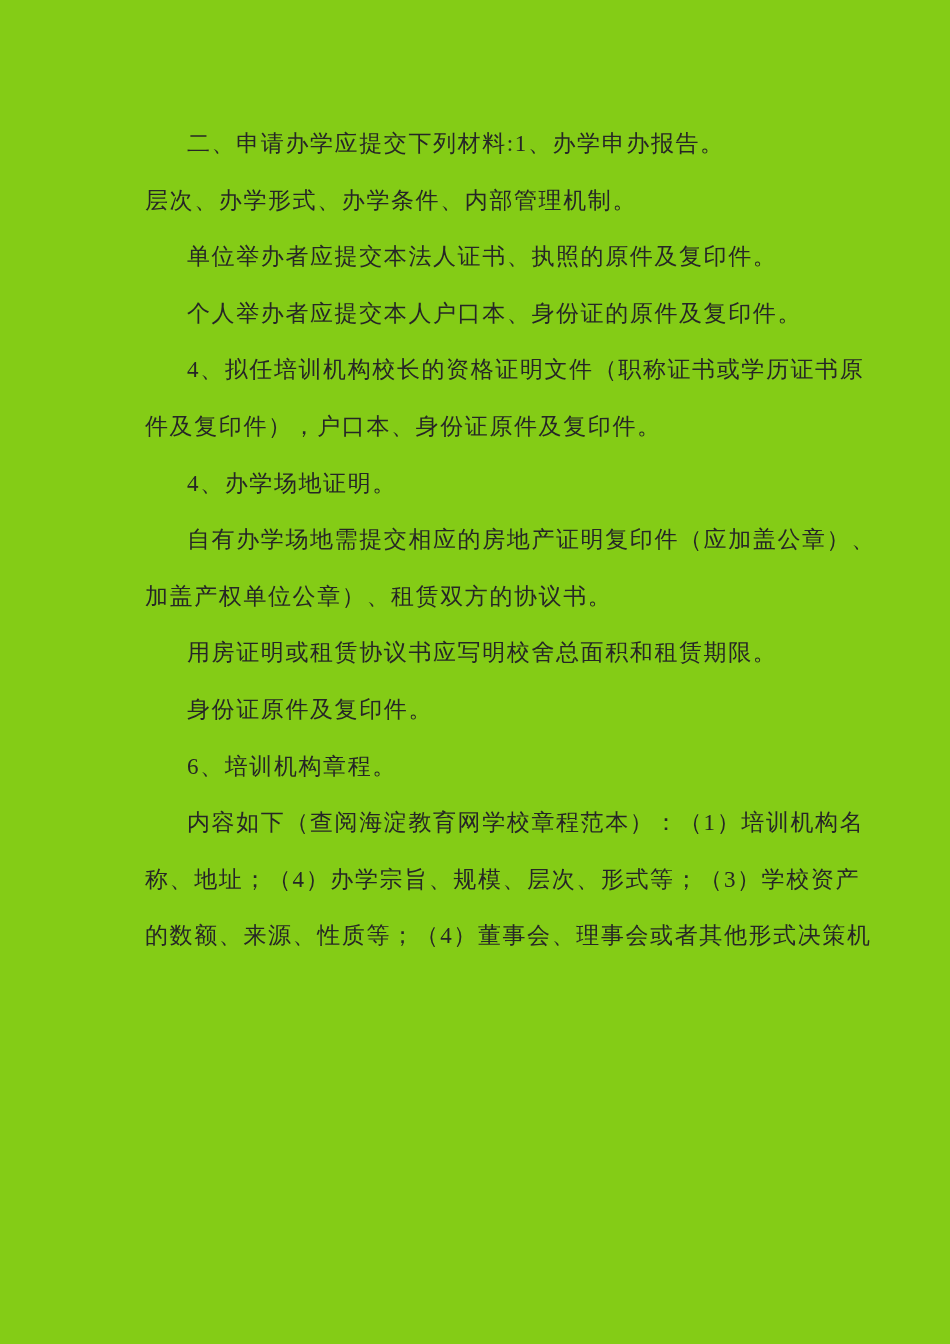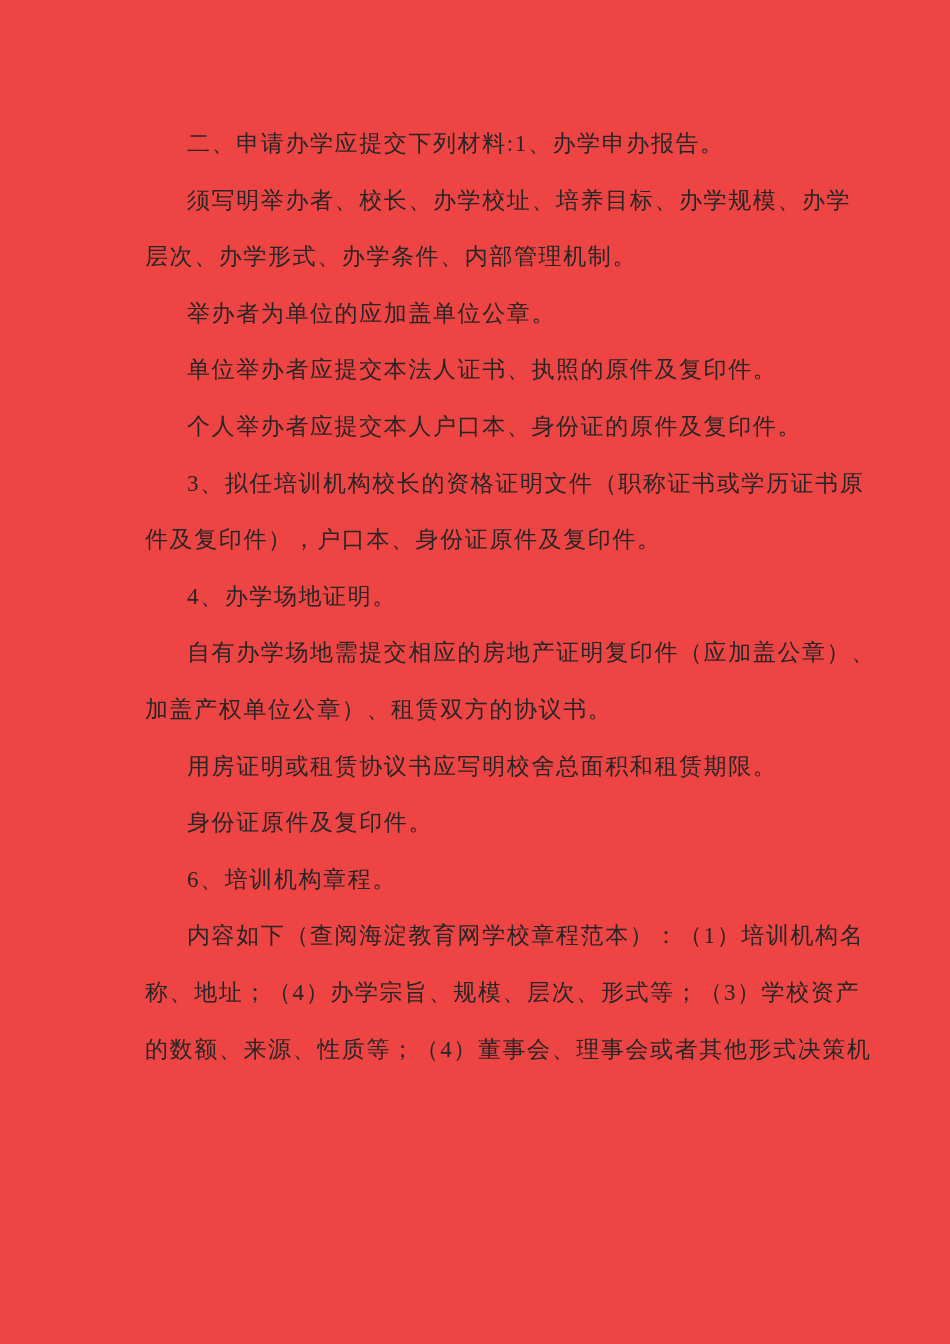--- a/index.html
+++ b/index.html
@@ -11,46 +11,44 @@
     width: 950px;
     height: 1344px;
     overflow: hidden;
     font-family: "Liberation Serif", "DejaVu Serif", serif;
   }
   .doc-page {
     box-sizing: border-box;
     width: 950px;
     height: 1344px;
     padding: 116px 35px 0 145px;
-    background: #ef4444;
+    background: #84cc16;
     color: #262626;
   }
   .line {
     font-size: 23px;
     line-height: 56.6px;
     height: 56.6px;
     letter-spacing: 1.6px;
     white-space: nowrap;
     color: #262626;
   }
   .line.indent {
     padding-left: 42px;
   }
 </style>
 </head>
 <body>
 
 <div class="doc-page">
   <div class="line indent">二、申请办学应提交下列材料:1、办学申办报告。</div>
-  <div class="line indent">须写明举办者、校长、办学校址、培养目标、办学规模、办学</div>
   <div class="line">层次、办学形式、办学条件、内部管理机制。</div>
-  <div class="line indent">举办者为单位的应加盖单位公章。</div>
   <div class="line indent">单位举办者应提交本法人证书、执照的原件及复印件。</div>
   <div class="line indent">个人举办者应提交本人户口本、身份证的原件及复印件。</div>
-  <div class="line indent">3、拟任培训机构校长的资格证明文件（职称证书或学历证书原</div>
+  <div class="line indent">4、拟任培训机构校长的资格证明文件（职称证书或学历证书原</div>
   <div class="line">件及复印件），户口本、身份证原件及复印件。</div>
   <div class="line indent">4、办学场地证明。</div>
   <div class="line indent">自有办学场地需提交相应的房地产证明复印件（应加盖公章）、</div>
   <div class="line">加盖产权单位公章）、租赁双方的协议书。</div>
   <div class="line indent">用房证明或租赁协议书应写明校舍总面积和租赁期限。</div>
   <div class="line indent">身份证原件及复印件。</div>
   <div class="line indent">6、培训机构章程。</div>
   <div class="line indent">内容如下（查阅海淀教育网学校章程范本）：（1）培训机构名</div>
   <div class="line">称、地址；（4）办学宗旨、规模、层次、形式等；（3）学校资产</div>
   <div class="line">的数额、来源、性质等；（4）董事会、理事会或者其他形式决策机</div>

